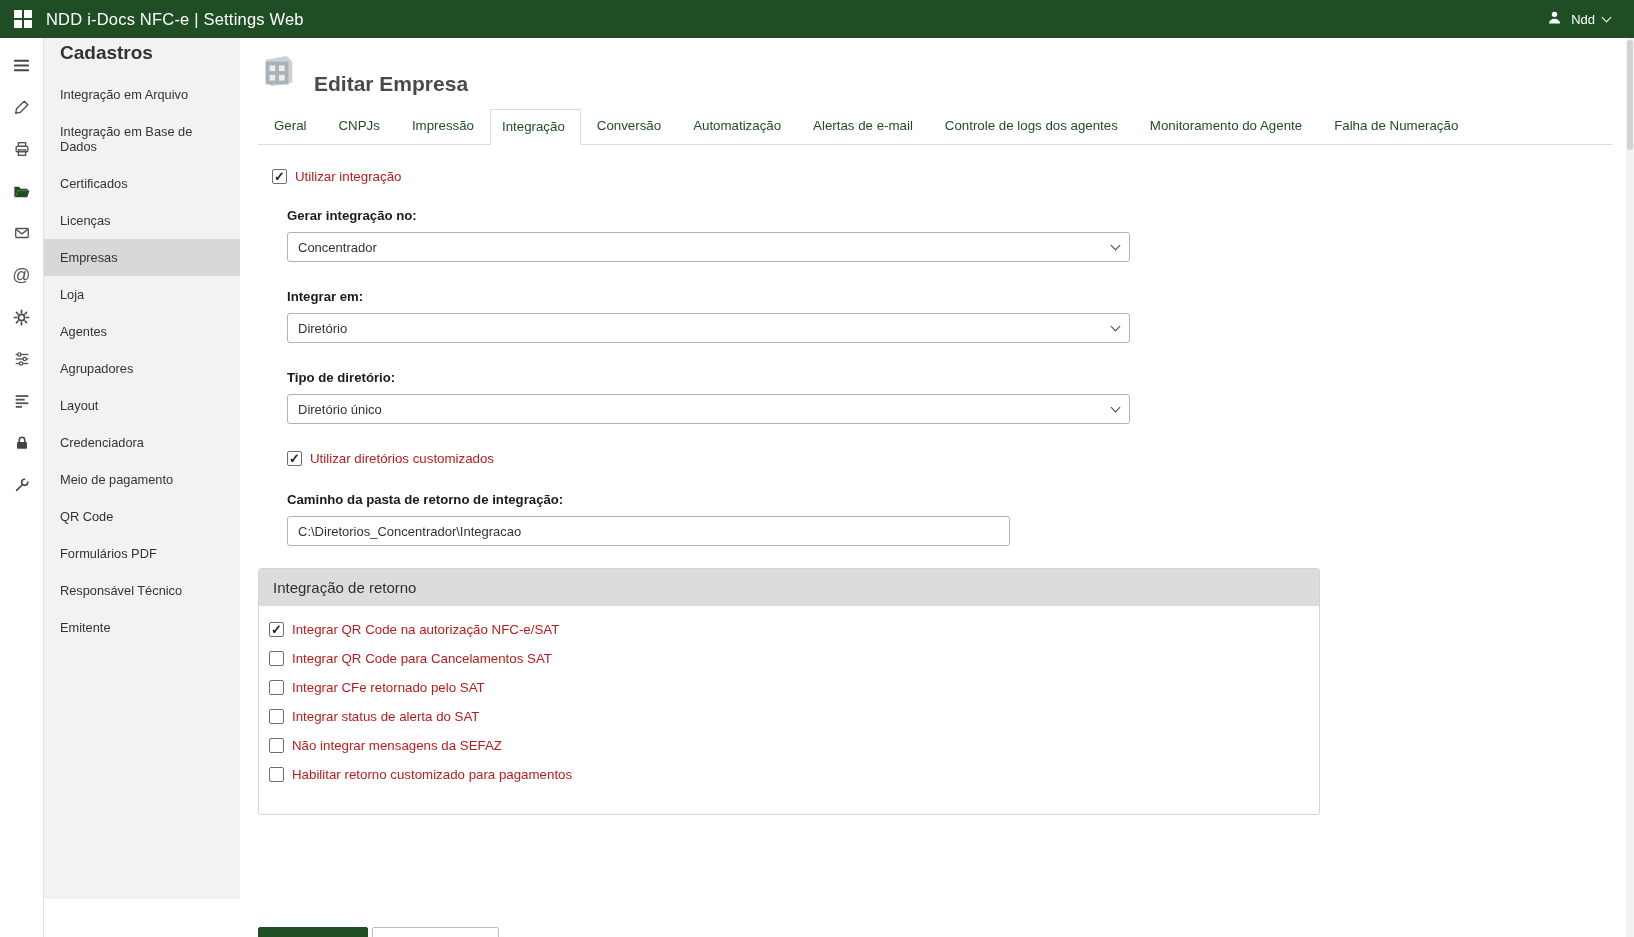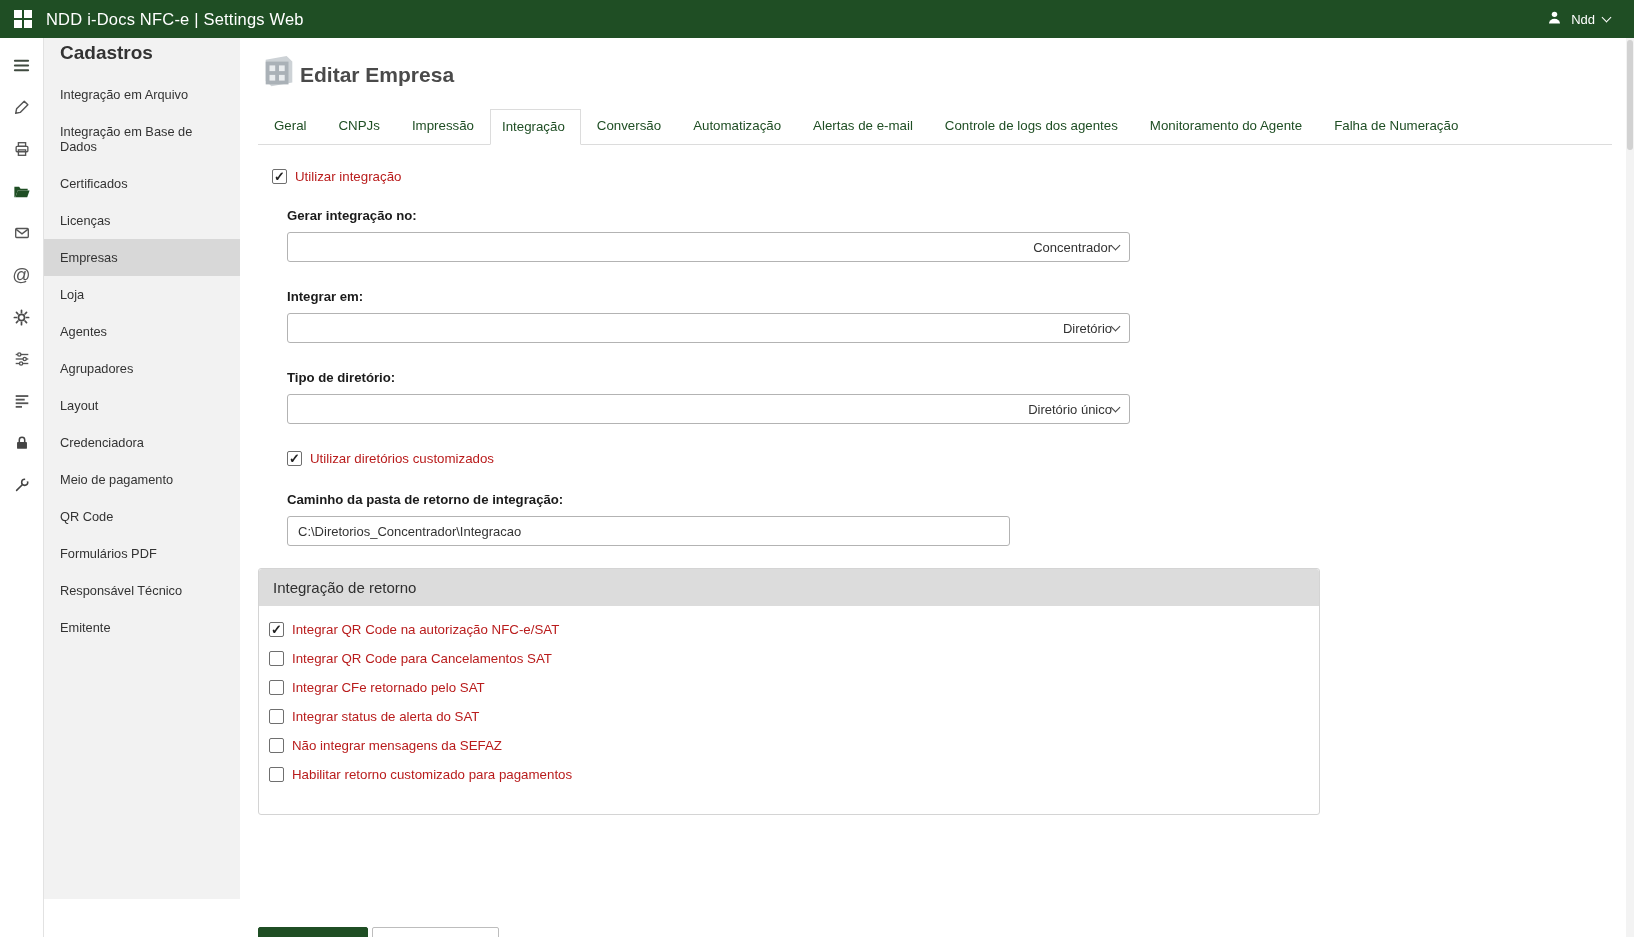--- a/index.html
+++ b/index.html
@@ -29,21 +29,21 @@
   .at-glyph { font-size: 18px; color: #555; }
 
   
   .sidebar { width: 196px; background: #f2f2f2; height: 861px; flex: 0 0 196px; }
   .sidebar h2 { font-size: 19px; font-weight: 600; color: #333; padding: 4px 16px 12px; }
   .side-item { padding: 11px 16px; font-size: 12.8px; color: #333; cursor: pointer; }
   .side-item.active { background: #d8d8d8; }
 
   
   .main { flex: 1; padding: 12px 22px 0 18px; background: #fff; overflow: hidden; }
-  .page-header { display: flex; align-items: center; margin: 4px 0 12px; }
+  .page-header { display: flex; align-items: flex-end; gap: 14px; margin: 4px 0 12px; }
   .page-header h1 { font-size: 21px; font-weight: 600; color: #4a4a4a; }
 
   .tabs { display: flex; align-items: flex-end; border-bottom: 1px solid #dcdcdc; }
   .tab { padding: 9px 15px 10px; font-size: 13.3px; color: #1f4e24; cursor: pointer;
     white-space: nowrap; border: 1px solid transparent; }
   .tab.active { background: #fff; border-color: #dcdcdc; border-bottom-color: #fff;
     margin-bottom: -1px; padding-left: 11px; }
 
   .content { padding-top: 24px; }
   .chk-row { display: flex; align-items: center; cursor: pointer; }
@@ -52,21 +52,21 @@
     flex: 0 0 15px; }
   .chk-box.checked::after { content: "✓"; font-size: 13px; font-weight: 700;
     color: #222; line-height: 1; margin-top: -1px; }
   .chk-label { margin-left: 8px; font-size: 13.3px; color: #b91c1c; }
 
   .row-first { margin-left: 14px; }
   .form-group { margin-left: 29px; margin-top: 24px; }
   .field-label { display: block; font-weight: 700; font-size: 13.2px; color: #1b1b1b;
     margin-bottom: 9px; }
   .select { width: 843px; height: 30px; border: 1px solid #b3b3b3; border-radius: 3px;
-    background: #fff; display: flex; align-items: center; justify-content: flex-end;
+    background: #fff; display: flex; align-items: center; justify-content: space-between;
     padding: 0 10px; font-size: 13px; color: #333; cursor: pointer; margin-bottom: 27px; }
   .select .chev2 { width: 7px; height: 7px; border-right: 1.6px solid #444;
     border-bottom: 1.6px solid #444; transform: rotate(45deg); margin-top: -4px; }
   .text-input { width: 723px; height: 30px; border: 1px solid #b3b3b3; border-radius: 3px;
     padding: 0 10px; font-size: 13px; color: #333;
     font-family: "Liberation Sans", sans-serif; }
   .cdirs { margin: 4px 0 26px; }
 
   
   .panel { width: 1062px; margin-top: 22px; border: 1px solid #d4d4d4; border-radius: 3px;

